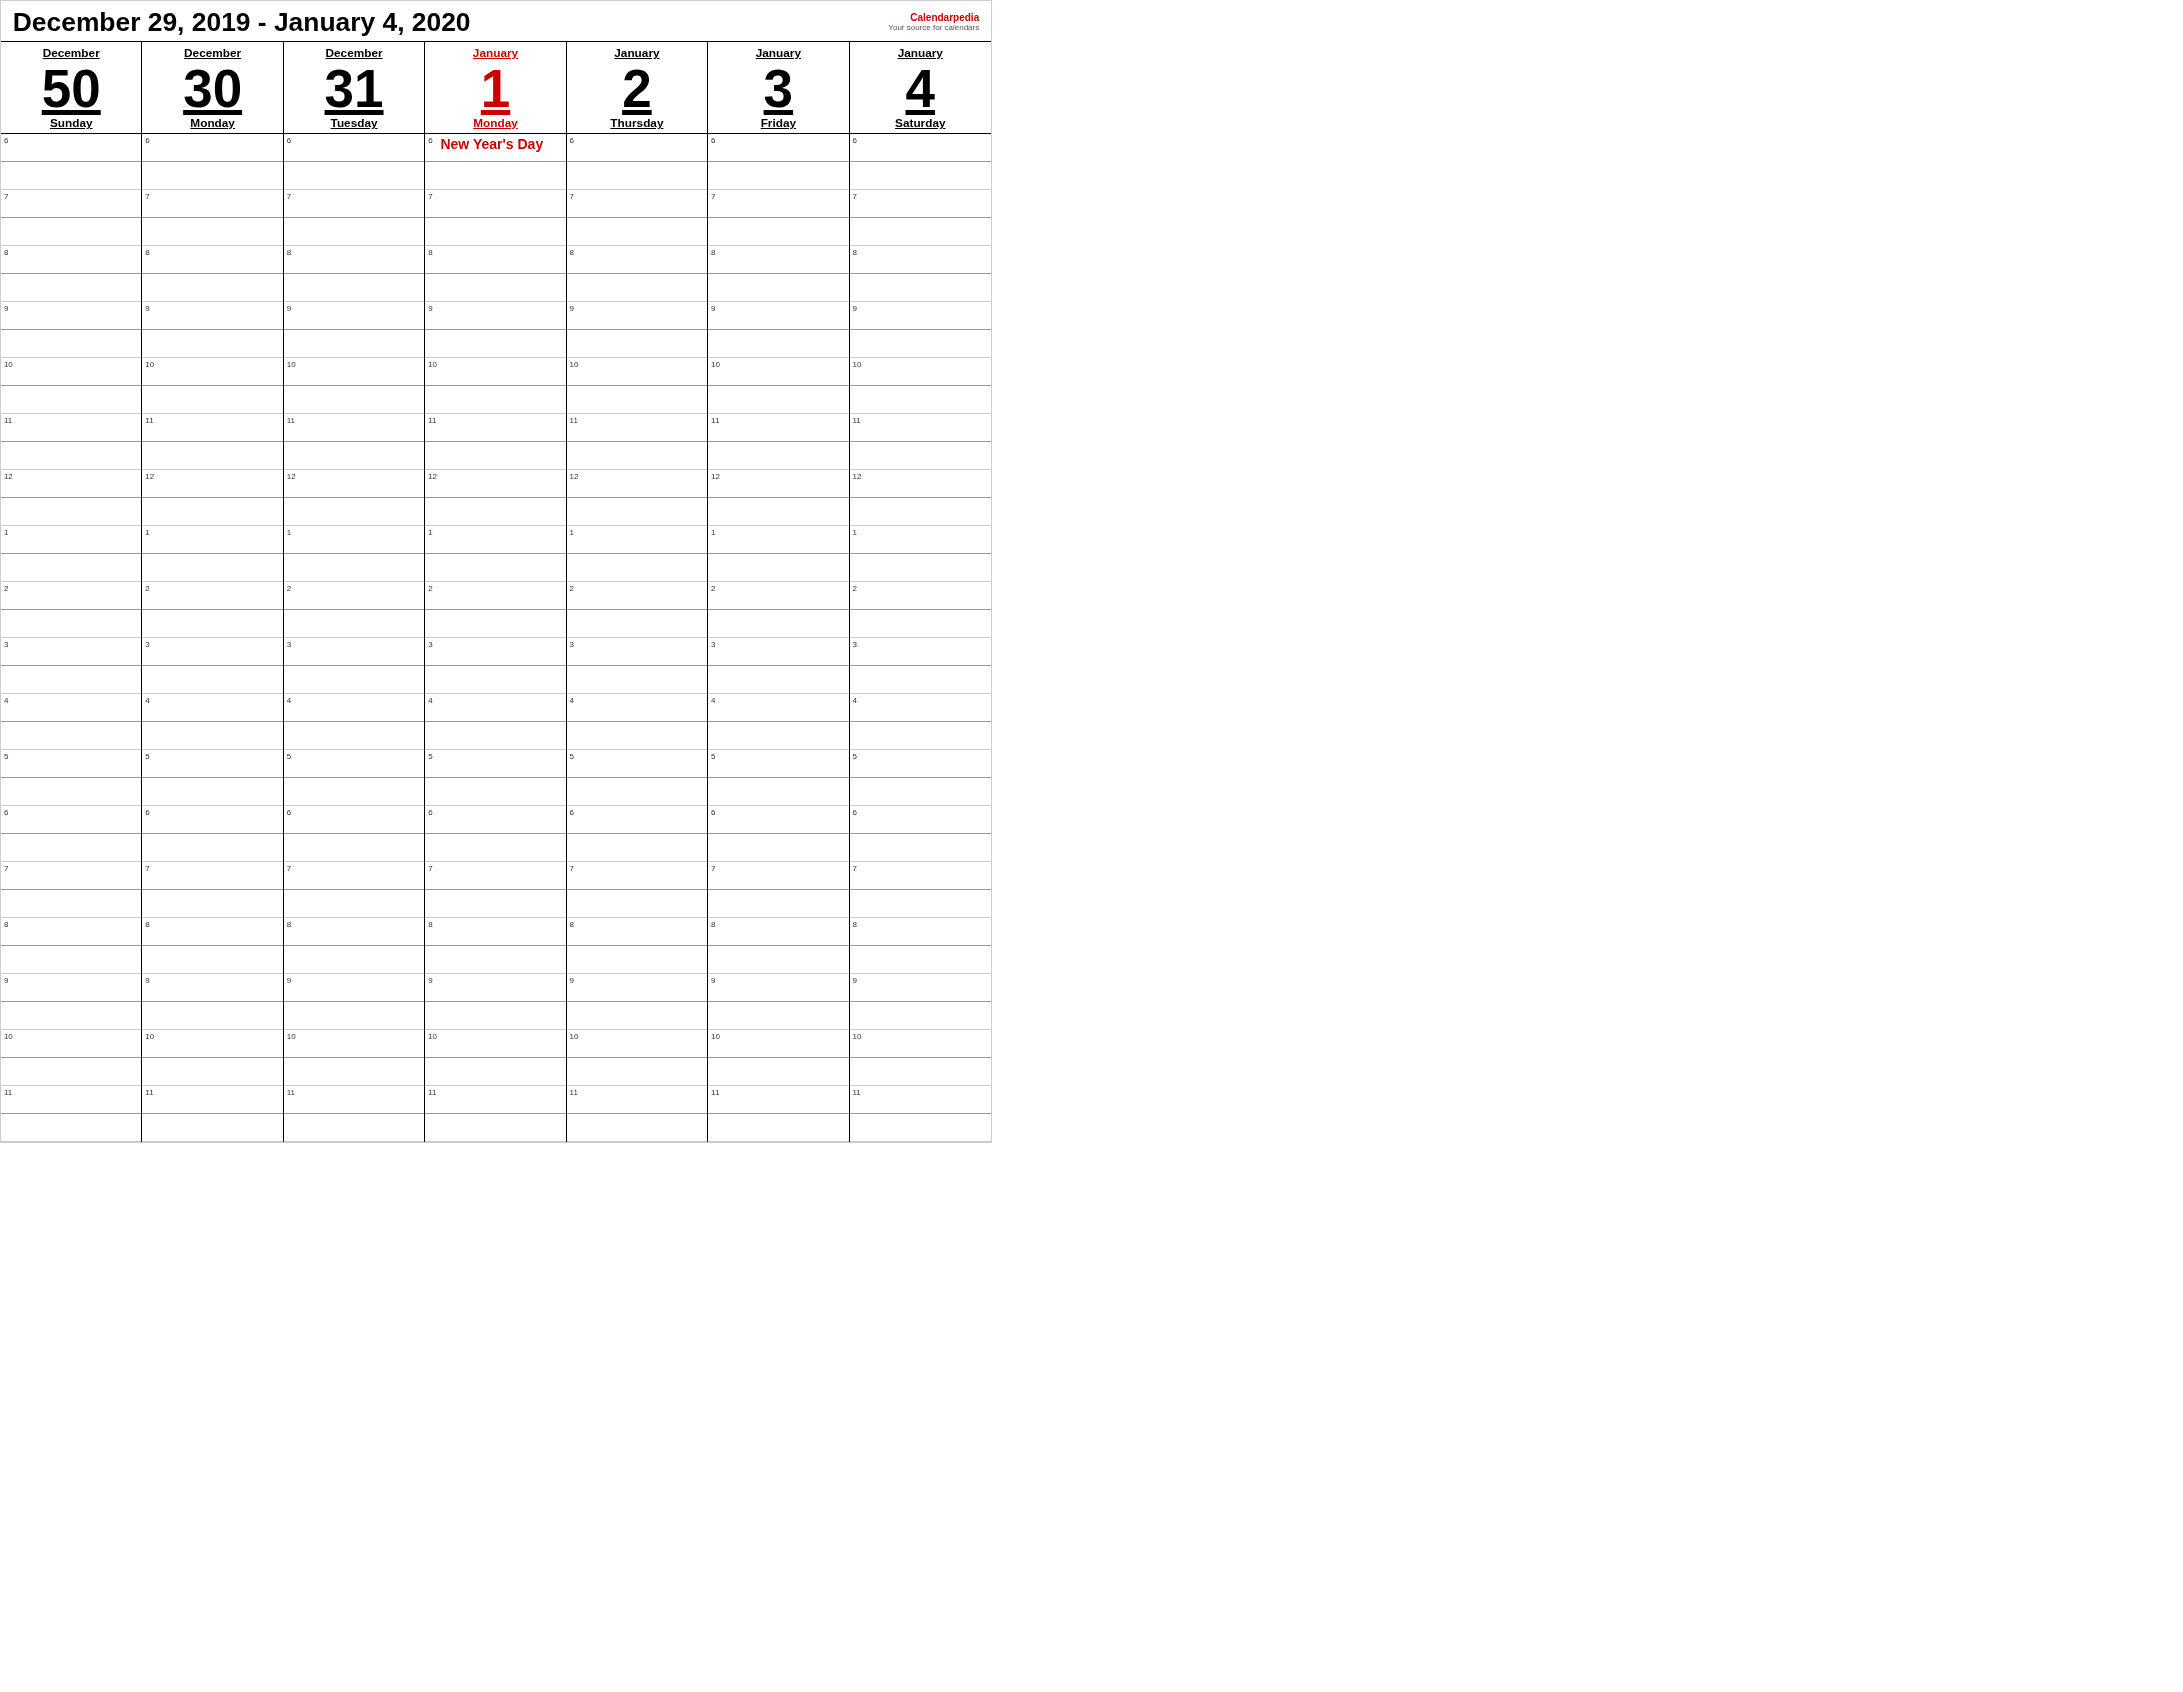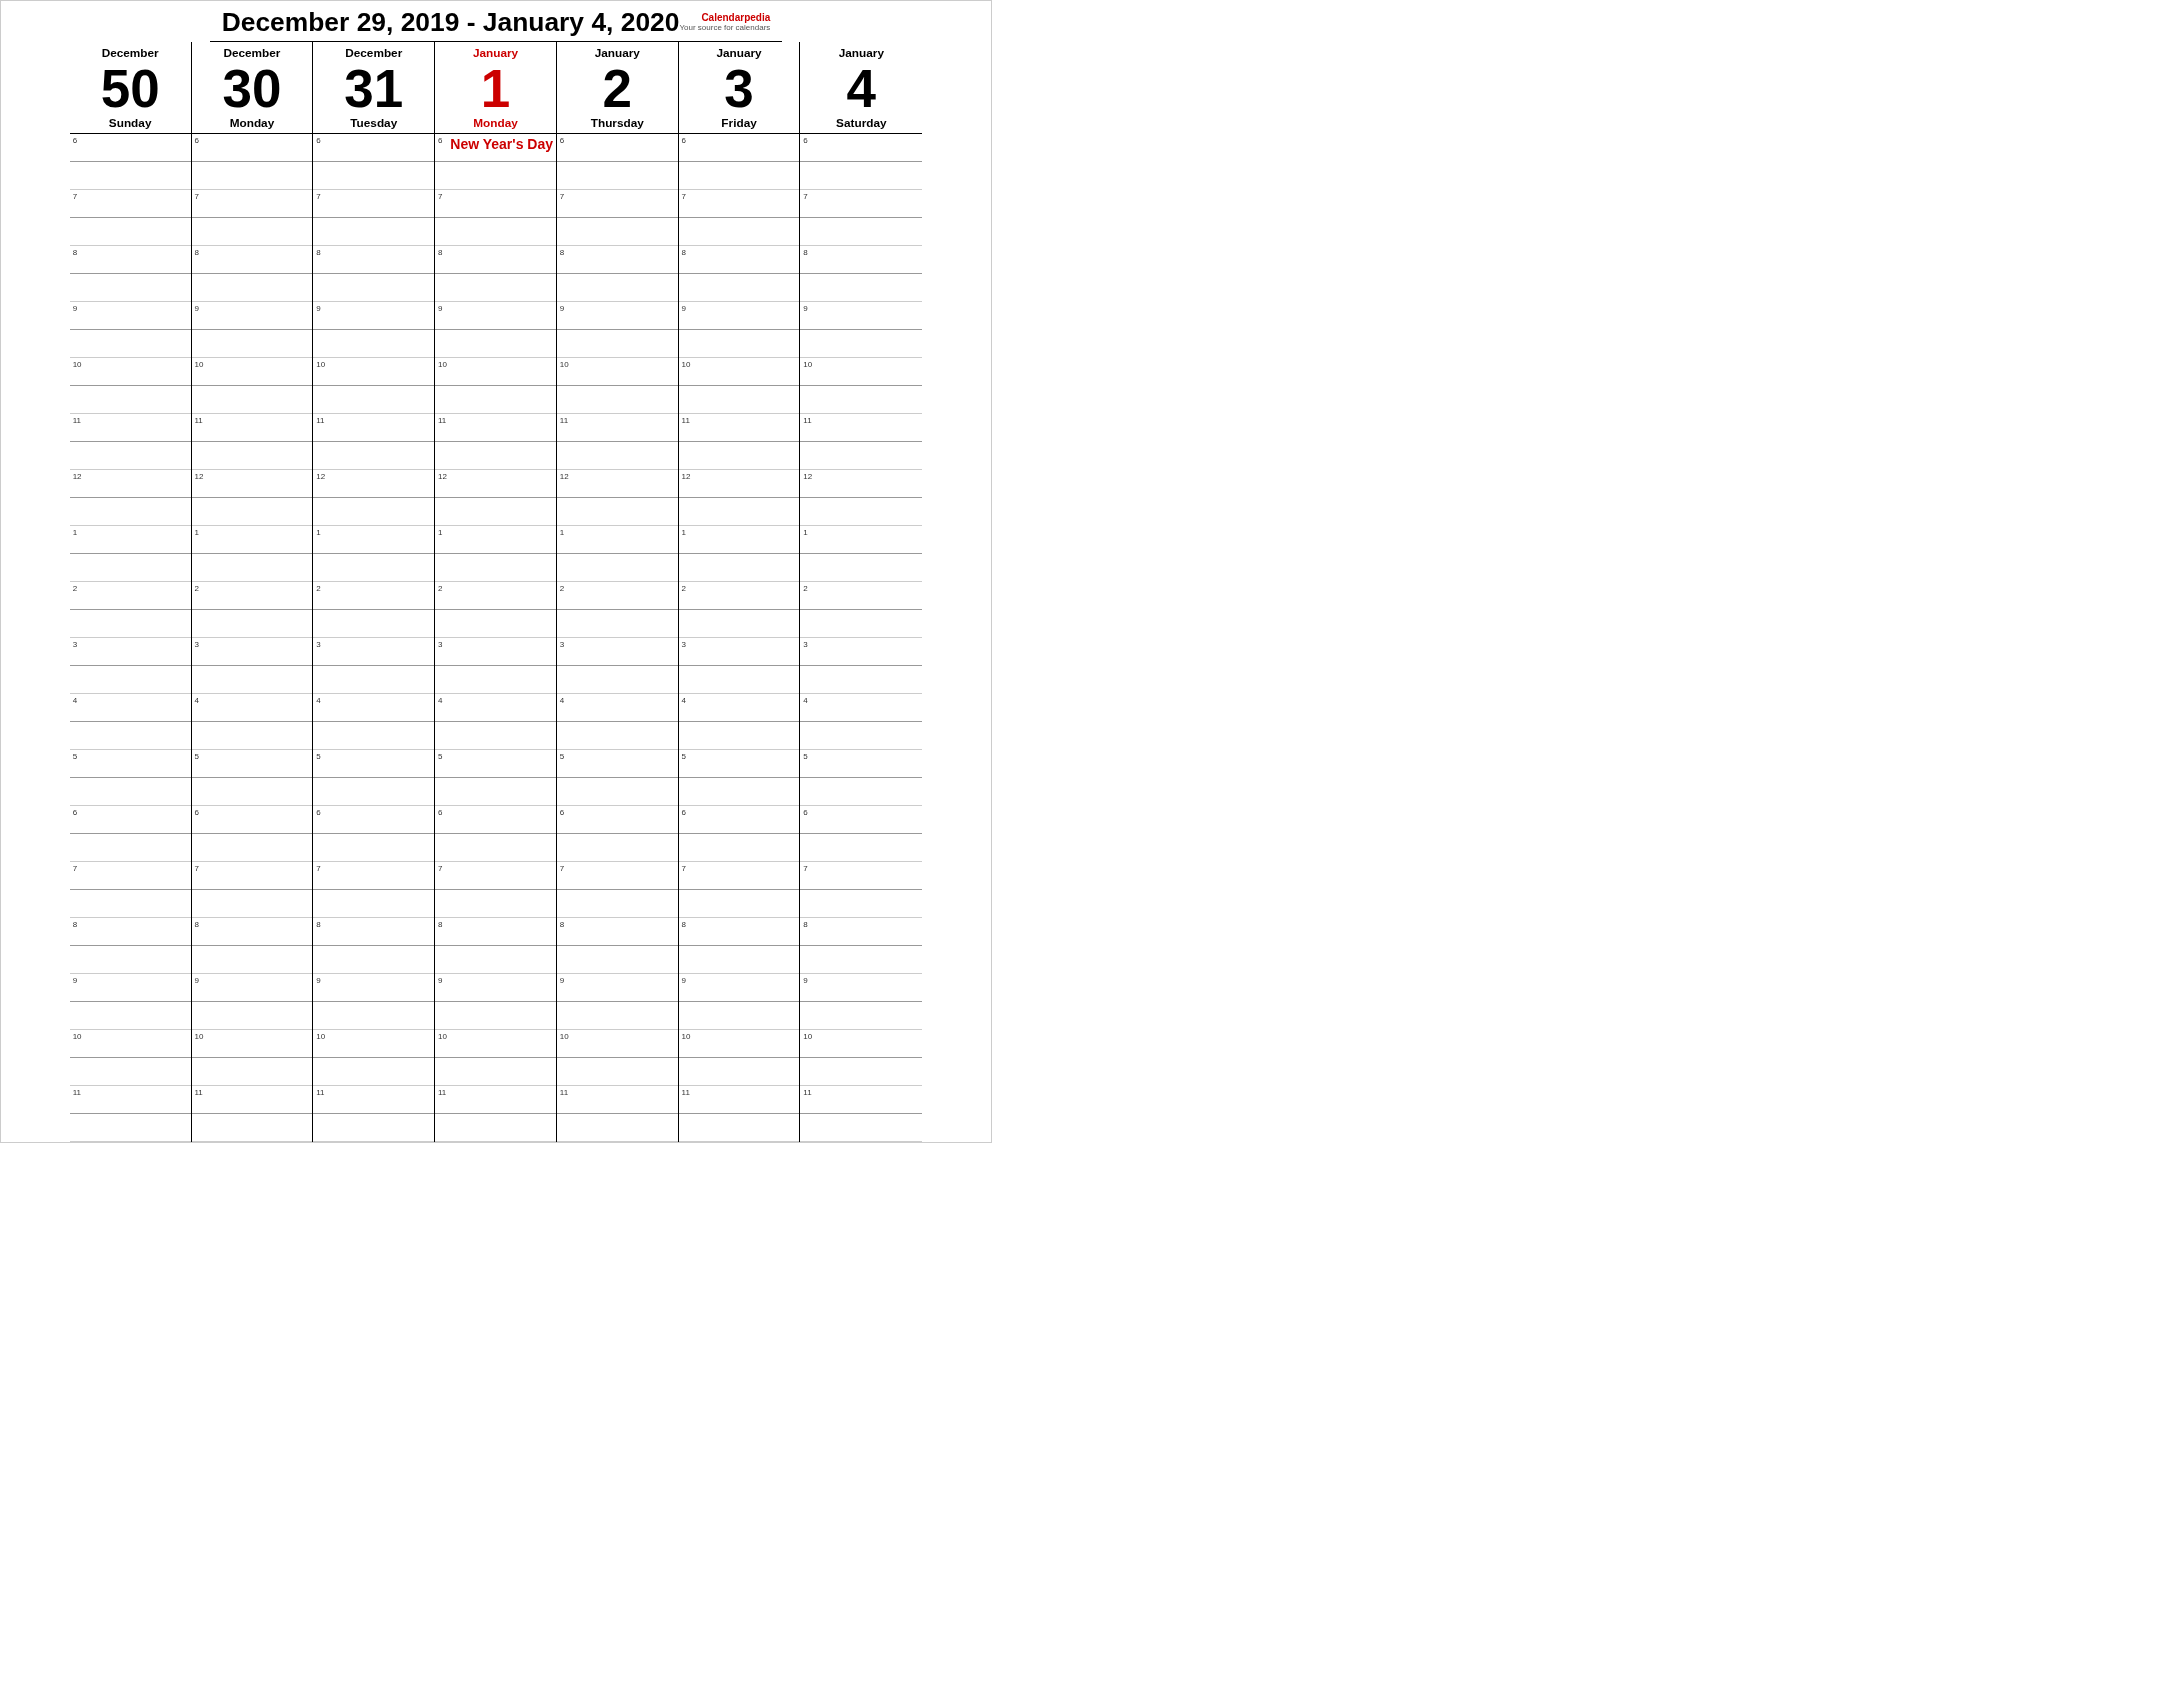--- a/index.html
+++ b/index.html
@@ -9,21 +9,20 @@
       width: 1092px;
       min-height: 846px;
     }
     .page {
       width: 992px;
       min-height: 846px;
       background: #fff;
       display: flex;
       flex-direction: column;
       border: 0.7px solid #ccc;
-      align-items: center;
     }
     .header {
       display: flex;
       justify-content: space-between;
       align-items: center;
       padding: 5.9px 11.8px 2.9px 11.8px;
       border-bottom: 1.5px solid #000;
     }
     .header-title {
       font-size: 26.4px;
@@ -53,20 +52,21 @@
     }
     .day-headers {
       display: grid;
       grid-template-columns: repeat(7, 1fr);
       border-bottom: 1.5px solid #000;
     }
     .day-header {
       text-align: center;
       padding: 4.4px 2.9px 2.9px 2.9px;
       border-right: 0.7px solid #000;
+      text-decoration: underline;
     }
     .day-header:last-child {
       border-right: none;
     }
     .day-header.today {
       color: #cc0000;
     }
     .day-header .month-name {
       font-size: 11.8px;
       font-weight: bold;

